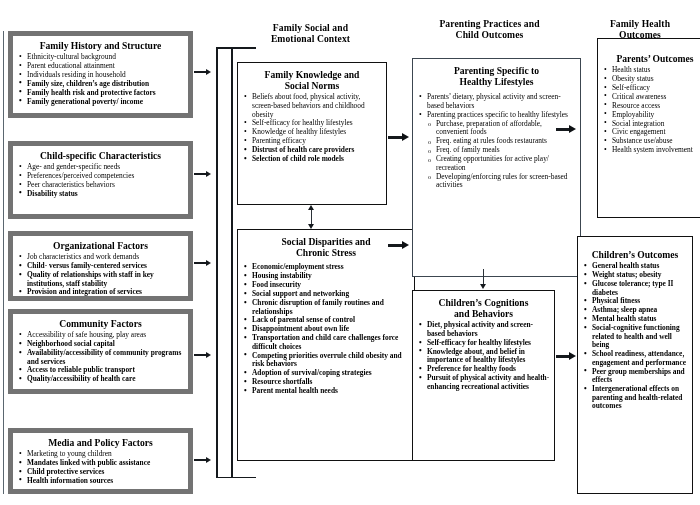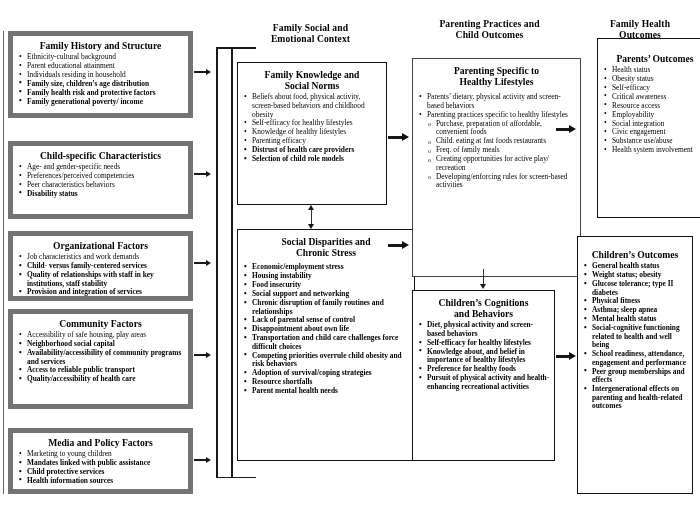--- a/index.html
+++ b/index.html
@@ -118,21 +118,21 @@
   <div class="box" style="left:8px;top:231px;width:185px;height:70px;">
     <div class="box-title">Organizational Factors</div>
     <ul class="bl">
         <li>Job characteristics and work demands</li>
         <li class="b">Child- versus family-centered services</li>
         <li class="b">Quality of relationships with staff in key institutions, staff stability</li>
         <li class="b">Provision and integration of services</li>
       </ul>
   </div>
 
-  <div class="box" style="left:8px;top:309px;width:185px;height:100px;">
+  <div class="box" style="left:8px;top:309px;width:185px;height:85px;">
     <div class="box-title">Community Factors</div>
     <ul class="bl">
         <li>Accessibility of safe housing, play areas</li>
         <li class="b">Neighborhood social capital</li>
         <li class="b">Availability/accessibility of community programs and services</li>
         <li class="b">Access to reliable public transport</li>
         <li class="b">Quality/accessibility of health care</li>
       </ul>
   </div>
 
@@ -178,21 +178,21 @@
       </ul>
   </div>
 
   <div class="box med" style="left:412px;top:49px;width:169px;height:219px;margin-top:9px;">
     <div class="box-title two" style="white-space:pre-line;">Parenting Specific to
 Healthy Lifestyles</div>
     <ul class="bl t75" style="margin-top:4px;">
         <li>Parents’ dietary, physical activity and screen-based behaviors</li>
         <li>Parenting practices specific to healthy lifestyles</li>
         <li class="sub">Purchase, preparation of affordable, convenient foods</li>
-        <li class="sub">Child. eating at fast foods restaurants</li>
+        <li class="sub">Freq. eating at rules foods restaurants</li>
         <li class="sub">Freq. of family meals</li>
         <li class="sub">Creating opportunities for active play/ recreation</li>
         <li class="sub">Developing/enforcing rules for screen-based activities</li>
       </ul>
   </div>
 
   <div class="box thick" style="left:412px;top:290px;width:143px;height:171px;">
     <div class="box-title two" style="white-space:pre-line;">Children’s Cognitions
 and Behaviors</div>
     <ul class="bl t8" style="margin-top:0;">

